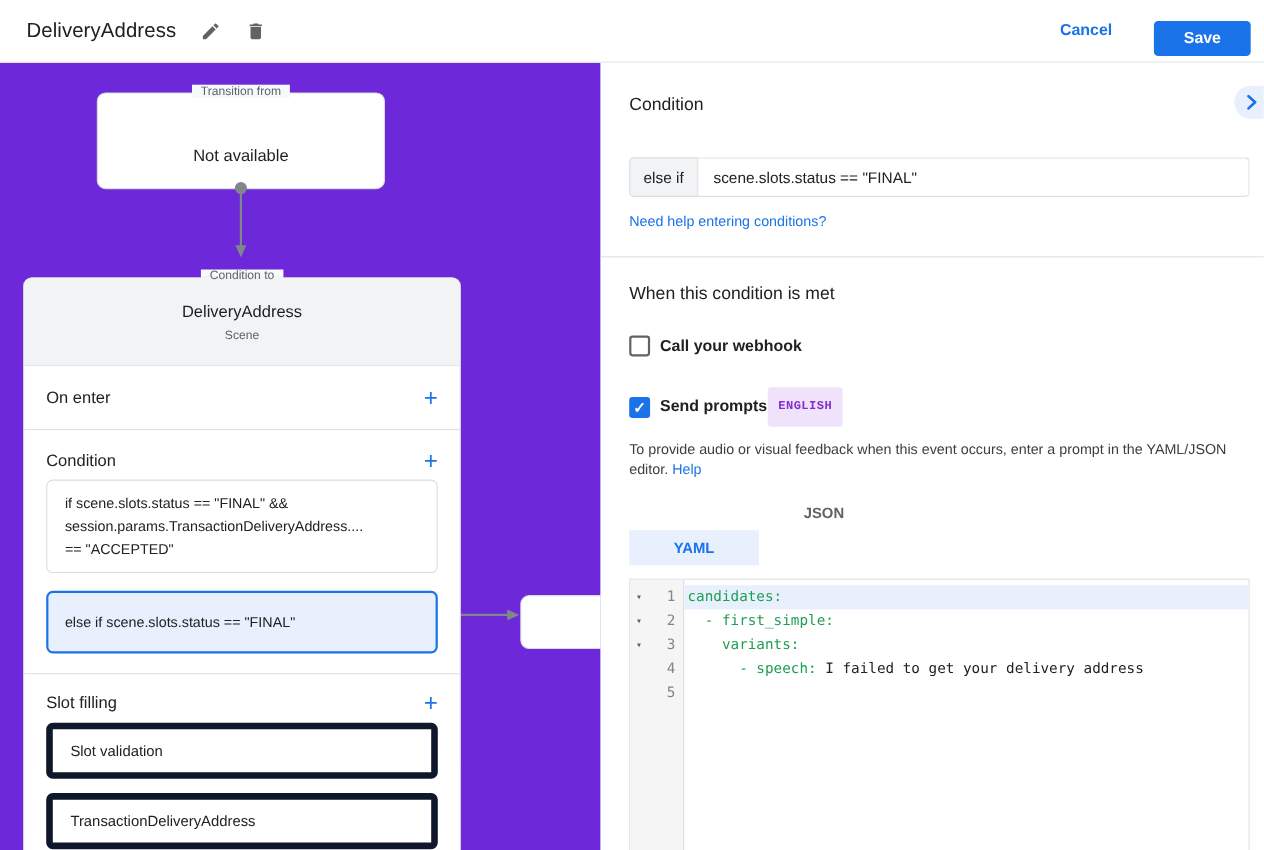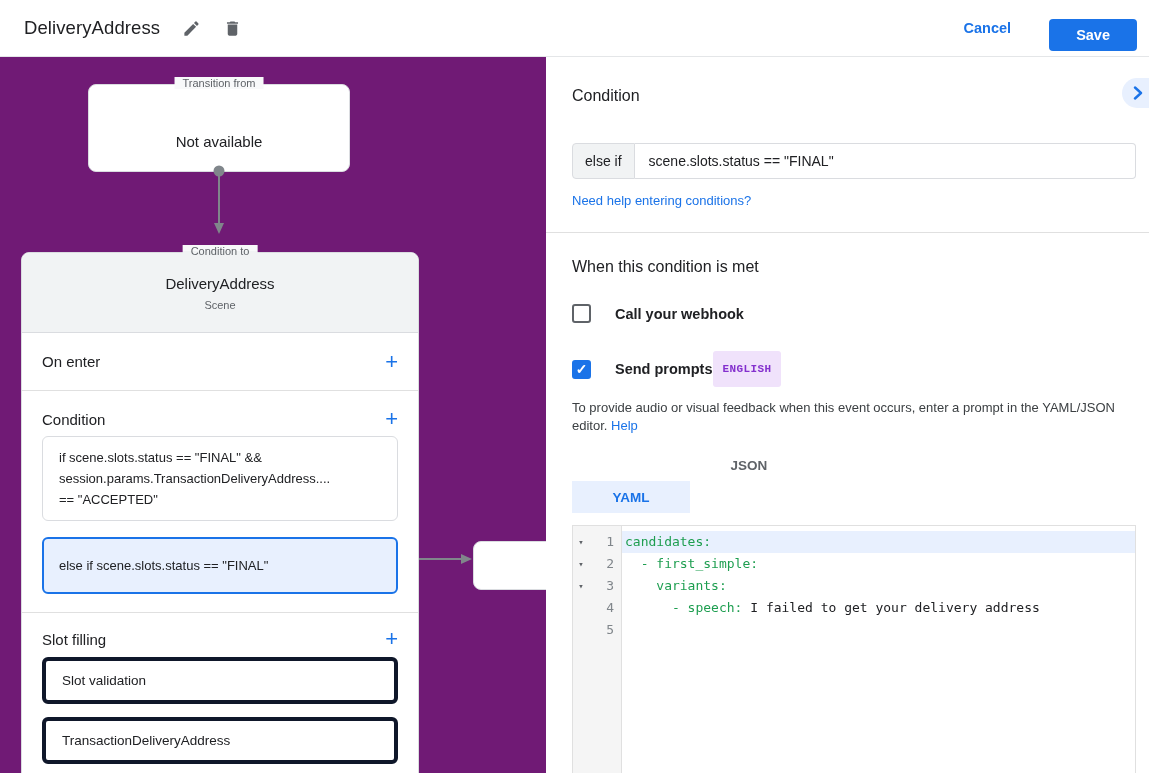--- a/index.html
+++ b/index.html
@@ -24,21 +24,21 @@
   .cancel-btn {
     background:none; border:none; color:#1a73e8; font-family:inherit;
     font-size:14.5px; font-weight:600; padding:8px 10px; cursor:pointer;
   }
   .save-btn {
     margin-left:28px; background:#1a73e8; color:#fff; border:none; border-radius:4px;
     font-family:inherit; font-size:14.5px; font-weight:600; padding:8px 27px; cursor:pointer;margin-top:13px;
   }
 
   
-  .canvas { position:absolute; top:57px; left:0; width:546px; bottom:0; background:#701a75; overflow:hidden; }
+  .canvas { position:absolute; top:57px; left:0; width:546px; bottom:0; background:#6d28d9; overflow:hidden; }
   .legend {
     position:absolute; top:-8px; left:50%; transform:translateX(-50%);
     font-size:11px; color:#5f6368; padding:0 8px; white-space:nowrap;
     background:#f8f9fa;
   }
   .from-node {
     position:absolute; left:88px; top:27px; width:262px; height:88px;
     background:#fff; border:1px solid #dadce0; border-radius:8px;
   }
   .from-node .node-text { text-align:center; margin-top:48px; font-size:15px; color:#202124; }
@@ -74,21 +74,21 @@
     margin:0 20px; background:#fff; border:1px solid #dadce0; border-radius:6px;
     padding:10px 16px; font-size:13px; line-height:21px; color:#202124; cursor:pointer;
   }
   .cond-box .cond-line { white-space:pre; overflow:hidden; }
   .cond-box.first { margin-top:7px; }
   .cond-box.selected {
     margin-top:16px; background:#e8f0fe; border:2px solid #1a73e8; padding:16px 15px;
   }
   .slot-section { padding:16px 0 0; }
   .slot-box {
-    margin:0 20px; background:#fff; border:4px solid #0f172a; border-radius:6px;
+    margin:0 20px; background:#fff; border:6px solid #0f172a; border-radius:6px;
     padding:12px 16px; font-size:13.5px; color:#202124; cursor:pointer;
   }
   .slot-box.v { margin-top:8px; }
   .slot-box.t { margin-top:13px; }
 
   .hidden-node {
     position:absolute; left:473px; top:484px; width:75px; height:49px;
     background:#fff; border:1px solid #dadce0; border-radius:8px 0 0 8px;
   }
 
@@ -122,21 +122,21 @@
   .when-title { font-size:16px; font-weight:400; margin:25px 0 0; color:#202124; }
   .check-row { display:flex; align-items:center; margin-top:28px; }
   .checkbox {
     width:19px; height:19px; border:2px solid #5f6368; border-radius:3px;
     flex:none; cursor:pointer;
   }
   .checkbox.checked {
     background:#1a73e8; border-color:#1a73e8; color:#fff; display:flex;
     align-items:center; justify-content:center; font-size:14px; font-weight:700;
   }
-  .check-label { margin-left:24px; font-size:14.5px; font-weight:700; color:#202124; }
+  .check-label { margin-left:9px; font-size:14.5px; font-weight:700; color:#202124; }
   .lang-badge {
     margin-left:1px; background:#f0e2fb; color:#8430ce; font-size:11px; font-weight:700;
     letter-spacing:.4px; padding:12px 9px; border-radius:3px;font-family:Liberation Mono, monospace;
   }
   .helper-text { margin-top:12px; font-size:13px; line-height:18px; color:#3c4043; max-width:570px; }
   .helper-link { color:#1a73e8; text-decoration:none; cursor:pointer; }
 
   .tabs { display:flex; margin-top:14px; }
   .tab {
     width:118px; height:32px; display:flex; align-items:center; justify-content:center;

